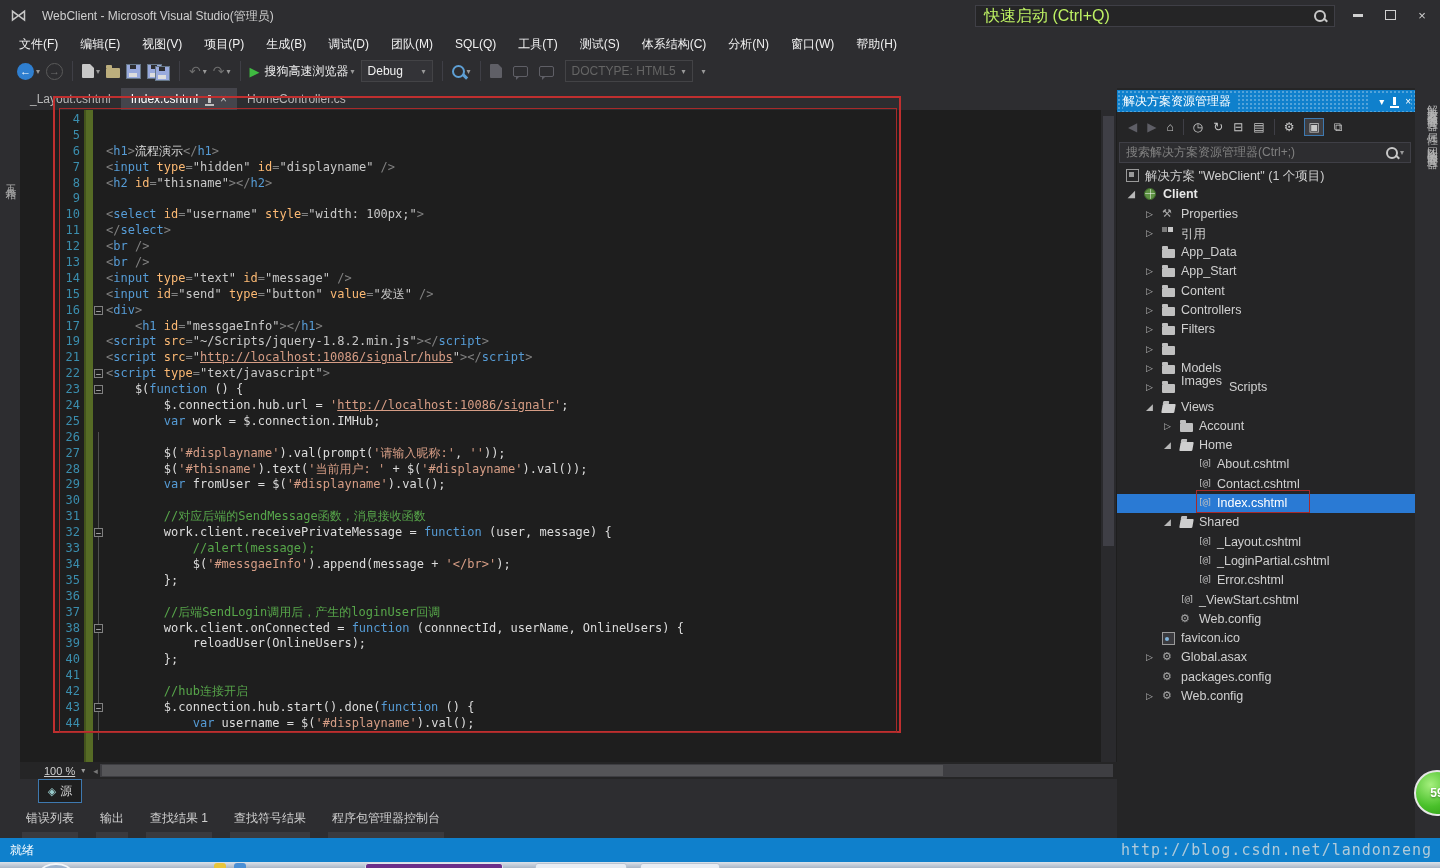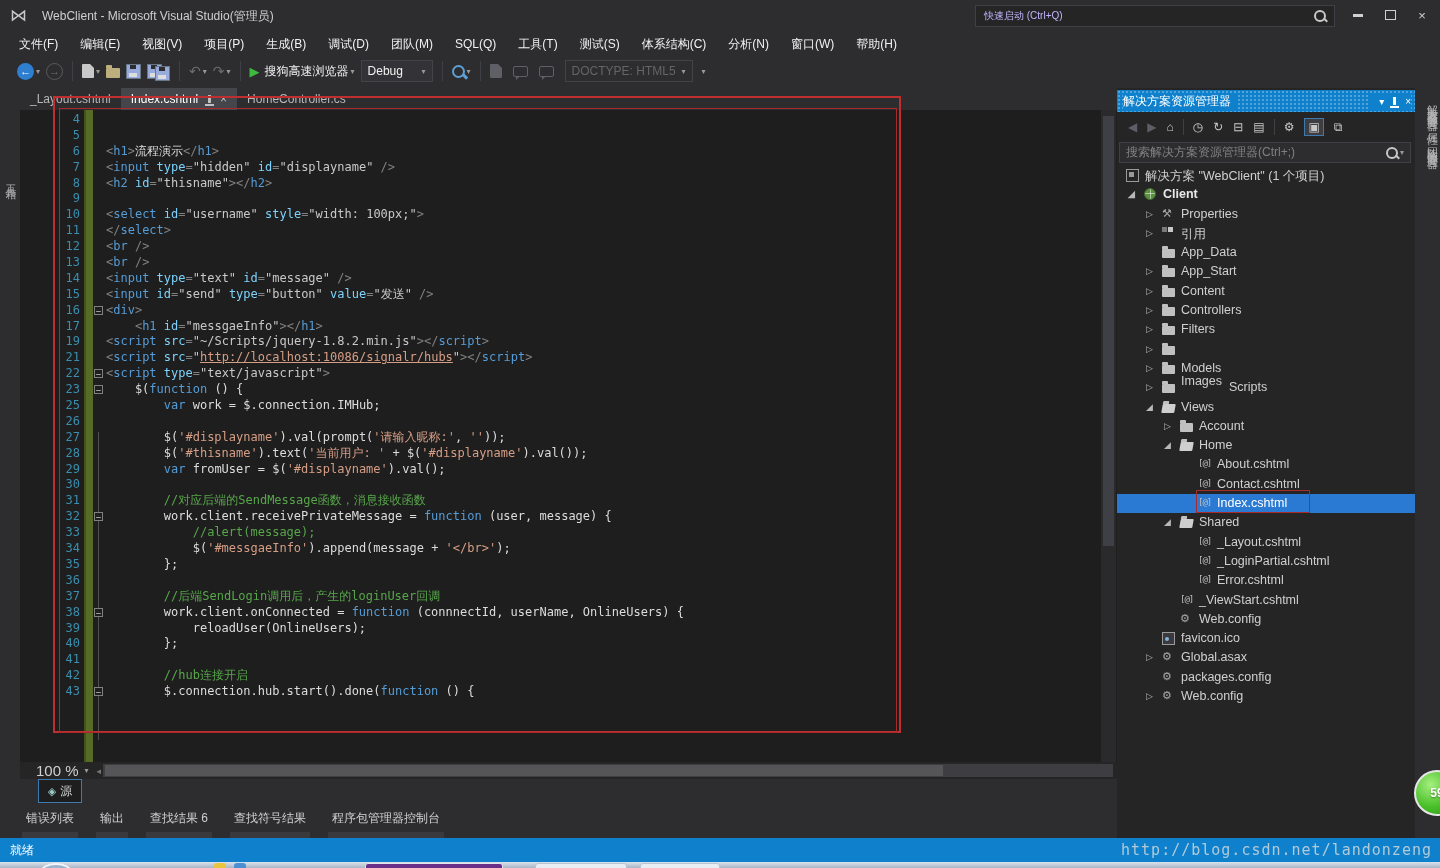--- a/index.html
+++ b/index.html
@@ -5,21 +5,21 @@
   html,body{margin:0;padding:0;background:#2d2d30;}
   #root{position:relative;width:1440px;height:868px;overflow:hidden;background:#2d2d30;
         font-family:"Liberation Sans",sans-serif;color:#ccc;-webkit-font-smoothing:antialiased;}
   .abs{position:absolute;}
   
   #titlebar{left:0;top:0;width:1440px;height:32px;background:#2d2d30;}
   #vslogo{left:10px;top:5px;font-size:17px;color:#c8c8c8;}
   #wintitle{left:42px;top:8px;font-size:12px;color:#cfcfcf;}
   #quicklaunch{left:975px;top:5px;width:360px;height:22px;background:#252526;border:1px solid #3f3f46;
                display:flex;align-items:center;justify-content:space-between;padding:0 8px;box-sizing:border-box;}
-  #quicklaunch .ph{font-size:10px;color:#c4b5fd;text-align:center;}
+  #quicklaunch .ph{font-size:16px;color:#bef264;text-align:center;}
   .mag{display:inline-block;width:8px;height:8px;border:2px solid #c8c8c8;border-radius:50%;position:relative;}
   .mag::after{content:"";position:absolute;left:7px;top:7px;width:5px;height:2px;background:#c8c8c8;transform:rotate(45deg);}
   .winbtn{top:4px;width:28px;height:22px;display:flex;align-items:center;justify-content:center;color:#d0d0d0;font-size:13px;}
   #btn-min{left:1344px;} #btn-restore{left:1376px;} #btn-close{left:1408px;}
   .restore-glyph{width:9px;height:8px;border:1px solid #d0d0d0;position:relative;background:#2d2d30;}
   .restore-glyph::before{content:"";position:absolute;left:2px;top:-3px;width:8px;height:7px;border:1px solid #d0d0d0;z-index:-1;}
   .min-glyph{width:10px;height:3px;background:#d0d0d0;}
   
   #menubar{left:0;top:32px;width:1440px;height:24px;display:flex;align-items:center;padding-left:8px;}
   .menu-item{font-size:12px;color:#f1f1f1;padding:3px 11px;cursor:default;}
@@ -61,28 +61,28 @@
   .tab .close{color:#c0c0c0;font-size:12px;margin-left:2px;}
   #codebox{left:20px;top:110px;width:1097px;height:652px;background:#1e1e1e;overflow:hidden;}
   #numcol-bg{position:absolute;left:0;top:0;width:86px;height:652px;background:#1e1e1e;}
   #greenbar{position:absolute;left:64px;top:0;width:7px;height:652px;background:#566b25;border-left:2px solid #43531d;}
   #lines{position:absolute;left:0;top:2px;width:1097px;font-family:"DejaVu Sans Mono",monospace;font-size:12px;}
   .line{position:relative;height:15.9px;line-height:15.9px;white-space:pre;padding-left:86px;}
   .line .num{position:absolute;left:0;top:0;width:60px;text-align:right;color:#3b8eae;}
   .foldbox{position:absolute;left:74px;top:3px;width:9px;height:9px;border:1px solid #808080;background:#1e1e1e;
            color:#c8c8c8;font-size:9px;line-height:8px;text-align:center;box-sizing:border-box;}
   #scopeline{position:absolute;left:78px;top:322px;width:1px;height:308px;background:#4f4f4f;}
-  .cd{color:#808080;} .ct{color:#569cd6;} .ca{color:#7dd3fc;} .cv{color:#c8c8c8;}
+  .cd{color:#808080;} .ct{color:#569cd6;} .ca{color:#fdba74;} .cv{color:#c8c8c8;}
   .cx{color:#dcdcdc;} .ck{color:#569cd6;} .cs{color:#d69d85;} .cc{color:#57a64a;}
   .cvu{color:#d69d85;text-decoration:underline;} .csu{color:#d69d85;text-decoration:underline;}
   #edit-vscroll{left:1101px;top:110px;width:15px;height:652px;background:#2a2a2d;}
   #edit-vthumb{position:absolute;left:2px;top:6px;width:11px;height:430px;background:#3f3f46;}
   
   #zoomrow{left:20px;top:762px;width:1097px;height:17px;background:#252526;display:flex;align-items:center;}
-  #zoomlabel{font-size:15px;color:#d0d0d0;margin-left:16px;}
+  #zoomlabel{font-size:11px;color:#d0d0d0;margin-left:24px;text-decoration:underline;}
   #zoomdrop{font-size:8px;color:#999;margin:0 8px 0 6px;}
   #hscroll-left{font-size:9px;color:#777;margin-right:2px;}
   #hscroll{flex:1;height:13px;background:#3e3e42;position:relative;margin-right:4px;}
   #hthumb{position:absolute;left:2px;top:1px;width:83%;height:11px;background:#555558;}
   #srcbtn{left:38px;top:779px;width:42px;height:22px;border:1px solid #3e79b0;background:#1e1e1e;
           display:flex;align-items:center;justify-content:center;font-size:12px;color:#d0d0d0;}
   #srcbtn .ic{color:#9cc;margin-right:4px;font-size:11px;}
   
   #bottom-tabs{left:20px;top:806px;width:1097px;height:32px;display:flex;}
   .btab{margin-right:14px;display:flex;flex-direction:column;align-items:stretch;}
@@ -281,39 +281,41 @@
         <div class="line"><div class="num">12</div><span class="cd">&lt;</span><span class="ct">br</span><span class="cd"> /&gt;</span></div>
         <div class="line"><div class="num">13</div><span class="cd">&lt;</span><span class="ct">br</span><span class="cd"> /&gt;</span></div>
         <div class="line"><div class="num">14</div><span class="cd">&lt;</span><span class="ct">input</span><span class="cx"> </span><span class="ca">type</span><span class="cd">=</span><span class="cv">"text"</span><span class="cx"> </span><span class="ca">id</span><span class="cd">=</span><span class="cv">"message"</span><span class="cd"> /&gt;</span></div>
         <div class="line"><div class="num">15</div><span class="cd">&lt;</span><span class="ct">input</span><span class="cx"> </span><span class="ca">id</span><span class="cd">=</span><span class="cv">"send"</span><span class="cx"> </span><span class="ca">type</span><span class="cd">=</span><span class="cv">"button"</span><span class="cx"> </span><span class="ca">value</span><span class="cd">=</span><span class="cv">"发送"</span><span class="cd"> /&gt;</span></div>
         <div class="line"><div class="num">16</div><div class="foldbox">−</div><span class="cd">&lt;</span><span class="ct">div</span><span class="cd">&gt;</span></div>
         <div class="line"><div class="num">17</div><span class="cx">    </span><span class="cd">&lt;</span><span class="ct">h1</span><span class="cx"> </span><span class="ca">id</span><span class="cd">=</span><span class="cv">"messgaeInfo"</span><span class="cd">&gt;&lt;/</span><span class="ct">h1</span><span class="cd">&gt;</span></div>
         <div class="line"><div class="num">19</div><span class="cd">&lt;</span><span class="ct">script</span><span class="cx"> </span><span class="ca">src</span><span class="cd">=</span><span class="cv">"~/Scripts/jquery-1.8.2.min.js"</span><span class="cd">&gt;&lt;/</span><span class="ct">script</span><span class="cd">&gt;</span></div>
         <div class="line"><div class="num">21</div><span class="cd">&lt;</span><span class="ct">script</span><span class="cx"> </span><span class="ca">src</span><span class="cd">=</span><span class="cv">"</span><span class="cvu">http://localhost:10086/signalr/hubs</span><span class="cv">"</span><span class="cd">&gt;&lt;/</span><span class="ct">script</span><span class="cd">&gt;</span></div>
         <div class="line"><div class="num">22</div><div class="foldbox">−</div><span class="cd">&lt;</span><span class="ct">script</span><span class="cx"> </span><span class="ca">type</span><span class="cd">=</span><span class="cv">"text/javascript"</span><span class="cd">&gt;</span></div>
         <div class="line"><div class="num">23</div><div class="foldbox">−</div><span class="cx">    $(</span><span class="ck">function</span><span class="cx"> () {</span></div>
+        <div class="line"><div class="num">24</div><span class="cx">        $.connection.hub.url = </span><span class="cs">'</span><span class="csu">http://localhost:10086/signalr</span><span class="cs">'</span><span class="cx">;</span></div>
         <div class="line"><div class="num">25</div><span class="cx">        </span><span class="ck">var</span><span class="cx"> work = $.connection.IMHub;</span></div>
         <div class="line"><div class="num">26</div></div>
         <div class="line"><div class="num">27</div><span class="cx">        $(</span><span class="cs">'#displayname'</span><span class="cx">).val(prompt(</span><span class="cs">'请输入昵称:'</span><span class="cx">, </span><span class="cs">''</span><span class="cx">));</span></div>
         <div class="line"><div class="num">28</div><span class="cx">        $(</span><span class="cs">'#thisname'</span><span class="cx">).text(</span><span class="cs">'当前用户: '</span><span class="cx"> + $(</span><span class="cs">'#displayname'</span><span class="cx">).val());</span></div>
         <div class="line"><div class="num">29</div><span class="cx">        </span><span class="ck">var</span><span class="cx"> fromUser = $(</span><span class="cs">'#displayname'</span><span class="cx">).val();</span></div>
         <div class="line"><div class="num">30</div></div>
         <div class="line"><div class="num">31</div><span class="cc">        //对应后端的SendMessage函数，消息接收函数</span></div>
         <div class="line"><div class="num">32</div><div class="foldbox">−</div><span class="cx">        work.client.receivePrivateMessage = </span><span class="ck">function</span><span class="cx"> (user, message) {</span></div>
         <div class="line"><div class="num">33</div><span class="cc">            //alert(message);</span></div>
         <div class="line"><div class="num">34</div><span class="cx">            $(</span><span class="cs">'#messgaeInfo'</span><span class="cx">).append(message + </span><span class="cs">'&lt;/br&gt;'</span><span class="cx">);</span></div>
         <div class="line"><div class="num">35</div><span class="cx">        };</span></div>
         <div class="line"><div class="num">36</div></div>
         <div class="line"><div class="num">37</div><span class="cc">        //后端SendLogin调用后，产生的loginUser回调</span></div>
         <div class="line"><div class="num">38</div><div class="foldbox">−</div><span class="cx">        work.client.onConnected = </span><span class="ck">function</span><span class="cx"> (connnectId, userName, OnlineUsers) {</span></div>
         <div class="line"><div class="num">39</div><span class="cx">            reloadUser(OnlineUsers);</span></div>
         <div class="line"><div class="num">40</div><span class="cx">        };</span></div>
         <div class="line"><div class="num">41</div></div>
         <div class="line"><div class="num">42</div><span class="cc">        //hub连接开启</span></div>
         <div class="line"><div class="num">43</div><div class="foldbox">−</div><span class="cx">        $.connection.hub.start().done(</span><span class="ck">function</span><span class="cx"> () {</span></div>
+        <div class="line"><div class="num">44</div><span class="cx">            </span><span class="ck">var</span><span class="cx"> username = $(</span><span class="cs">'#displayname'</span><span class="cx">).val();</span></div>
       </div>
   </div>
   <div class="abs" id="edit-vscroll">
     <div id="edit-vthumb"></div>
   </div>
 
   <div class="abs" id="zoomrow">
     <span id="zoomlabel">100 %</span>
     <span id="zoomdrop">▾</span>
     <span id="hscroll-left">◂</span>
@@ -329,21 +331,21 @@
   <div class="abs" id="bottom-tabs">
       <div class="btab">
         <div class="lbl">错误列表</div>
         <div class="bar"></div>
       </div>
       <div class="btab">
         <div class="lbl">输出</div>
         <div class="bar"></div>
       </div>
       <div class="btab">
-        <div class="lbl">查找结果 6</div>
+        <div class="lbl">查找结果 1</div>
         <div class="bar"></div>
       </div>
       <div class="btab">
         <div class="lbl">查找符号结果</div>
         <div class="bar"></div>
       </div>
       <div class="btab">
         <div class="lbl">程序包管理器控制台</div>
         <div class="bar"></div>
       </div>

